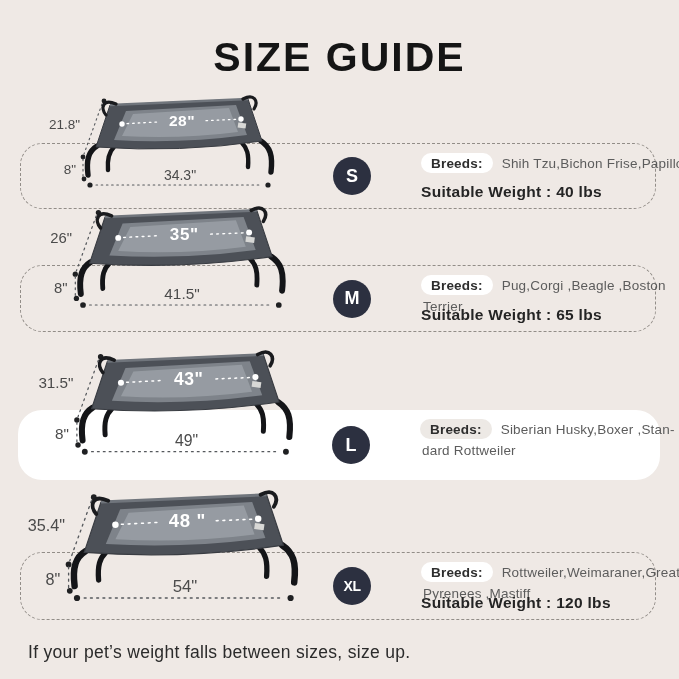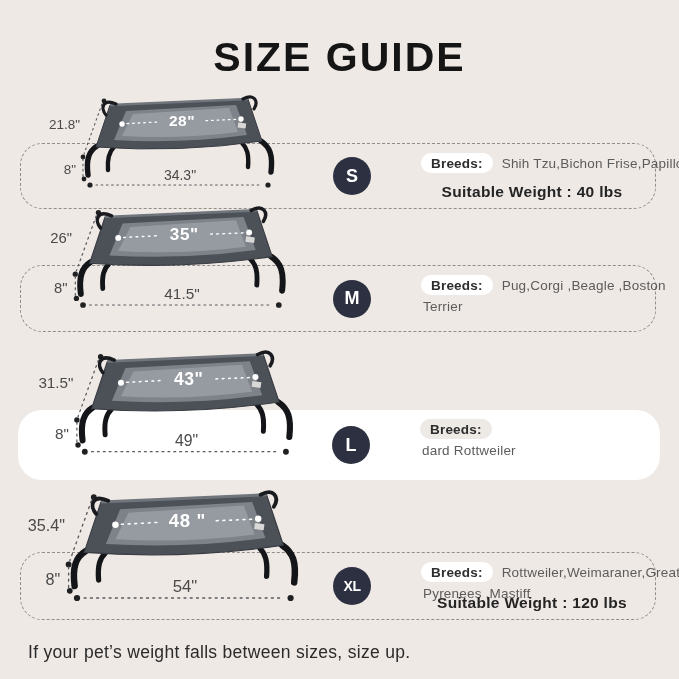--- a/index.html
+++ b/index.html
@@ -27,21 +27,21 @@
 
   .info{position:absolute;left:400px;right:12px;top:0;bottom:0;
         display:flex;flex-direction:column;padding:9px 0 7px;box-sizing:border-box;z-index:2;}
   .solid .info{left:402px;}
   .breeds-row{display:flex;align-items:center;gap:9px;}
   .pill{background:#FFFFFF;border-radius:12px;padding:2.5px 10px;
         font-size:13.5px;font-weight:700;color:#2D2D2D;letter-spacing:.2px;white-space:nowrap;}
   .solid .pill{background:#EDE9E5;}
   .breeds-text{font-size:13.5px;color:#5C5C5C;letter-spacing:.2px;white-space:nowrap;}
   .breeds-cont{font-size:13.5px;color:#5C5C5C;letter-spacing:.2px;margin:4px 0 0 2px;min-height:0;}
-  .weight{margin-top:auto;font-size:15.5px;font-weight:700;color:#242424;letter-spacing:.3px;text-align:center;}
+  .weight{margin-top:auto;font-size:15.5px;font-weight:700;color:#242424;letter-spacing:.3px;}
 
   
   .bed{position:absolute;z-index:3;overflow:visible;}
   .fab{fill:#4C5057;stroke:#393C42;stroke-width:1;}
   .mesh{fill:#7E838A;}
   .meshhi{fill:#9AA0A6;opacity:.85;}
   .rail{stroke:#70757C;stroke-width:2.5;}
   .hnd{stroke:#1A1B1E;stroke-width:3.2;fill:none;stroke-linecap:round;}
   .leg{stroke:#141518;stroke-width:5.4;fill:none;stroke-linecap:round;}
   .leg.thin{stroke-width:4.4;}
@@ -120,20 +120,21 @@
   </svg>
 
   <div class="row dashed row-m">
     <div class="badge">M</div>
     <div class="info">
       <div class="breeds-row">
         <span class="pill">Breeds:</span>
         <span class="breeds-text">Pug,Corgi ,Beagle ,Boston</span>
       </div>
       <div class="breeds-cont">Terrier</div>
+      <div class="weight">Suitable Weight : 65 lbs</div>
     </div>
   </div>
 
   <svg class="bed" style="left:17px;top:206px;width:330px" viewBox="0 0 300 104">
     <g>
       <circle class="dotk" cx="74" cy="6" r="2.4"></circle>
       <line class="dln" x1="72" y1="9" x2="54" y2="59"></line>
       <circle class="dotk" cx="53" cy="62" r="2.4"></circle>
       <text class="dimtxt" x="50" y="34" text-anchor="end">26"</text>
     </g>
@@ -170,20 +171,21 @@
       <circle class="dotk" cx="238" cy="90" r="2.6"></circle>
       <text class="dimtxt2" x="150" y="85" text-anchor="middle">41.5"</text>
     </g>
   </svg>
 
   <div class="row solid row-l">
     <div class="badge">L</div>
     <div class="info">
       <div class="breeds-row">
         <span class="pill">Breeds:</span>
+        <span class="breeds-text">Siberian Husky,Boxer ,Stan-</span>
       </div>
       <div class="breeds-cont">dard Rottweiler</div>
     </div>
   </div>
 
   <svg class="bed" style="left:17px;top:350px;width:339px" viewBox="0 0 300 104">
     <g>
       <circle class="dotk" cx="74" cy="6" r="2.4"></circle>
       <line class="dln" x1="72" y1="9" x2="54" y2="59"></line>
       <circle class="dotk" cx="53" cy="62" r="2.4"></circle>

